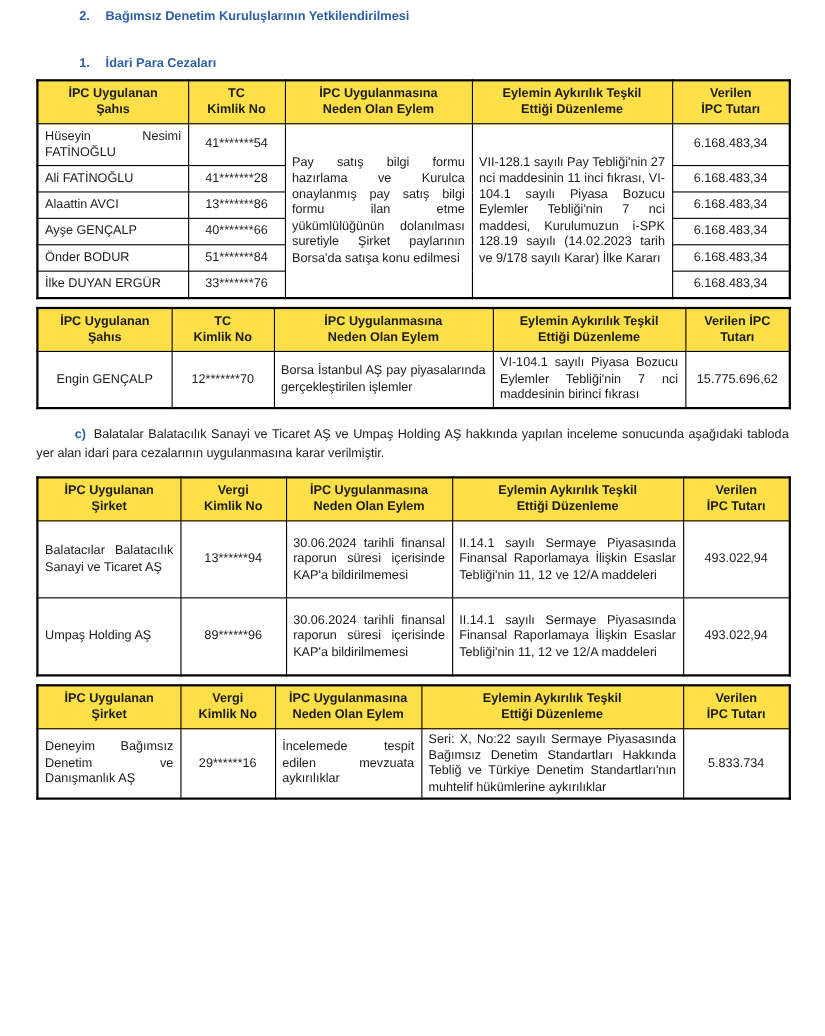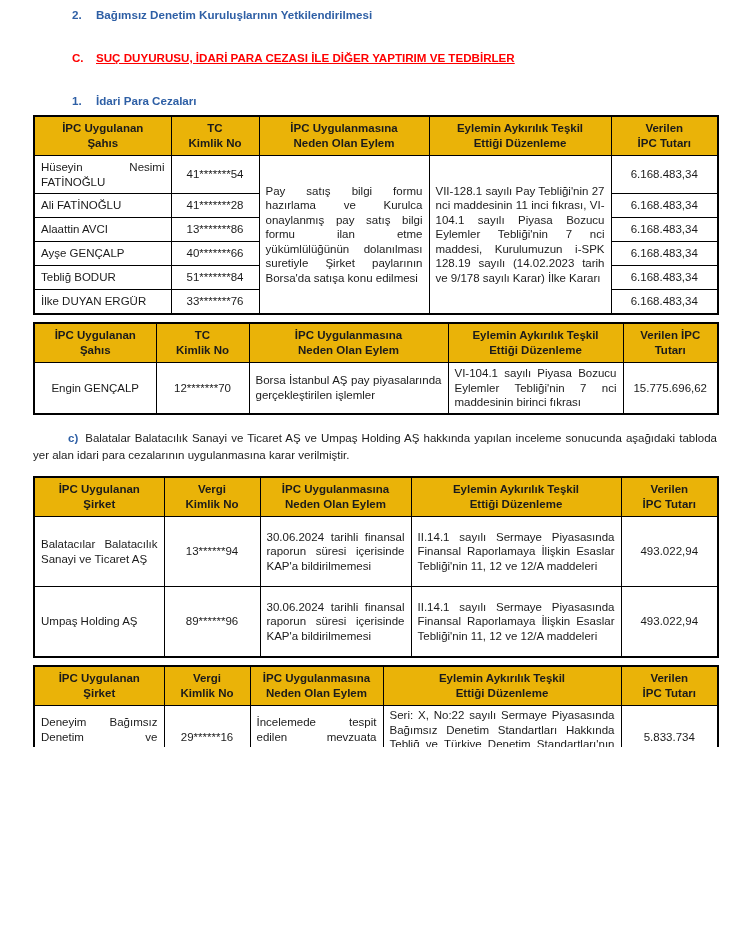--- a/index.html
+++ b/index.html
@@ -30,21 +30,21 @@
 
   table.ipc {
     margin-top:7px;
     border-collapse:collapse;
     table-layout:fixed;
     width:684px;
     border:2px solid #000;
   }
   table.ipc th, table.ipc td { border:1px solid #000; }
   table.ipc th {
-    background:#eab308;
+    background:#fde047;
     font-weight:bold; font-size:11.5px;
     text-align:center; vertical-align:middle;
     white-space:pre-line; line-height:15px;
     padding:4px 2px;
   }
   table.ipc td {
     font-size:11.5px; line-height:14.5px;
     padding:2px 6px; vertical-align:middle;
   }
   td.c { text-align:center; }
@@ -56,21 +56,20 @@
   #t4 tr.hdr { height:40px; } #t4 tr.r0 { height:62px; }
 </style>
 </head>
 <body>
 
 <div class="page">
 
   <p class="heading"><span class="num">2.</span><span class="txt">Bağımsız Denetim Kuruluşlarının Yetkilendirilmesi</span></p>
 
 
-  <p class="heading heading-red mt-c"><span class="num">C.</span><span class="txt">SUÇ DUYURUSU, İDARİ PARA CEZASI İLE DİĞER YAPTIRIM VE TEDBİRLER</span></p>
 
   <p class="heading mt-1"><span class="num">1.</span><span class="txt">İdari Para Cezaları</span></p>
 
 
   <table class="ipc" id="t1">
     <colgroup>
         <col style="width:137px">
         <col style="width:88px">
         <col style="width:170px">
         <col style="width:182px">
@@ -105,21 +104,21 @@
       <td class="j">Alaattin AVCI</td>
       <td class="c">13*******86</td>
       <td class="c">6.168.483,34</td>
     </tr>
     <tr class="rr">
       <td class="j">Ayşe GENÇALP</td>
       <td class="c">40*******66</td>
       <td class="c">6.168.483,34</td>
     </tr>
     <tr class="rr">
-      <td class="j">Tebliğ BODUR</td>
+      <td class="j">Önder BODUR</td>
       <td class="c">51*******84</td>
       <td class="c">6.168.483,34</td>
     </tr>
     <tr class="rr">
       <td class="j">İlke DUYAN ERGÜR</td>
       <td class="c">33*******76</td>
       <td class="c">6.168.483,34</td>
     </tr>
   </tbody>
     </table>

